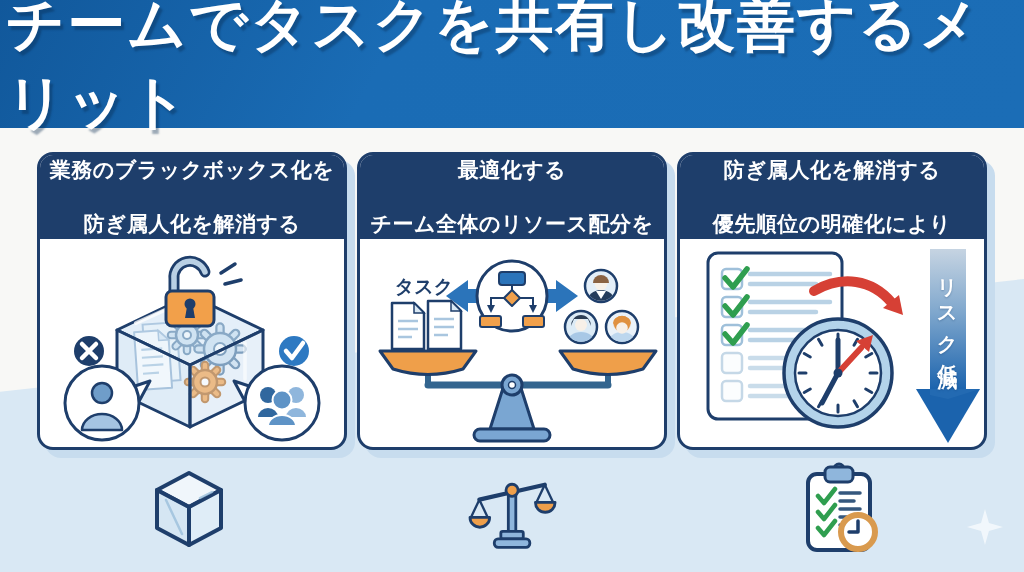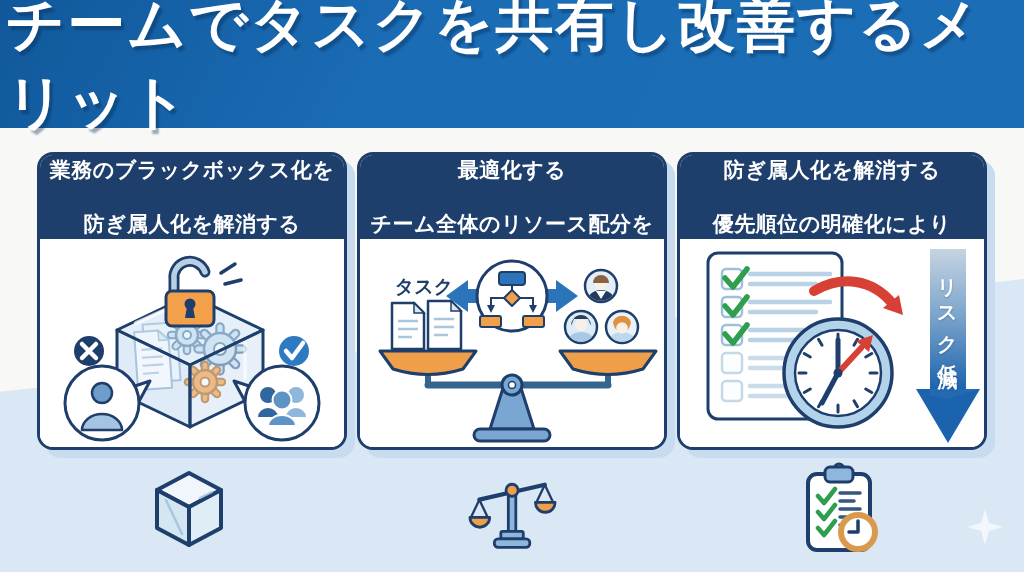--- a/index.html
+++ b/index.html
@@ -18,21 +18,21 @@
     clip-path:polygon(0 44%,100% 9%,100% 100%,0 100%);}
 
   
   .cards-row{position:absolute;left:37px;top:152px;display:flex;gap:10px;}
   .card{width:310px;height:298px;box-sizing:border-box;background:#ffffff;
     border:3px solid #1e3e6b;border-radius:16px;box-shadow:8px 8px 0 #c7dcee;overflow:hidden;
     display:flex;flex-direction:column;}
   .card-header{height:84px;background:#1e3e6b;color:#ffffff;display:flex;flex-direction:column;
     align-items:center;justify-content:space-between;text-align:center;}
   .card-header span{display:block;font-size:21px;font-weight:700;line-height:1.42;letter-spacing:.5px;}
-  .card-body{position:relative;width:304px;height:208px;background:#ffffff;}
+  .card-body{position:relative;width:304px;height:208px;background:#ffffff;border-radius:25px;}
   .card-body svg{position:absolute;left:0;top:0;width:100%;height:100%;display:block;}
 
   
   .risk-label{position:absolute;left:88.2%;top:26px;transform:translateX(-50%);
     writing-mode:vertical-rl;text-orientation:upright;color:#ffffff;font-weight:800;
     font-size:20px;letter-spacing:5px;text-shadow:0 1px 2px rgba(20,60,110,.35);}
 
   
   .f-icon{position:absolute;}
   .sparkle{position:absolute;left:967px;top:509px;width:36px;height:36px;background:#f2f8fc;opacity:.95;

